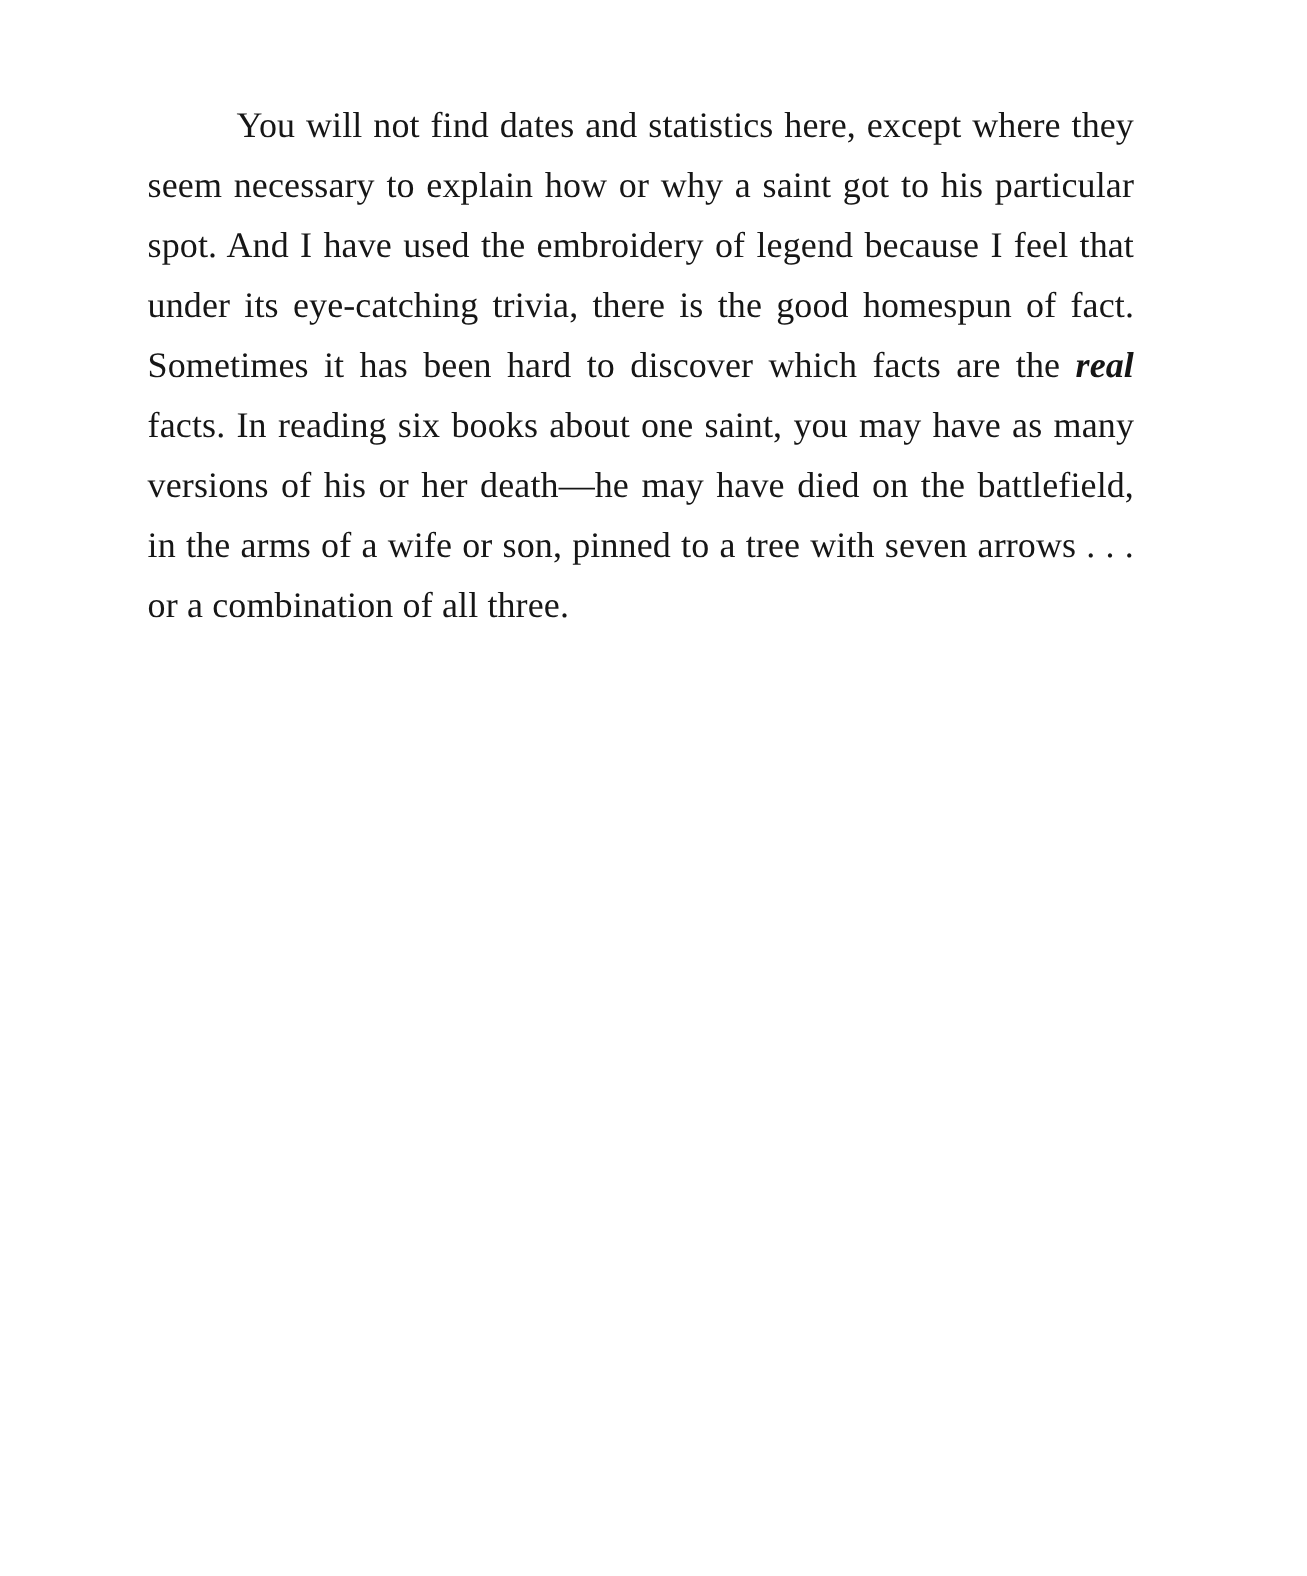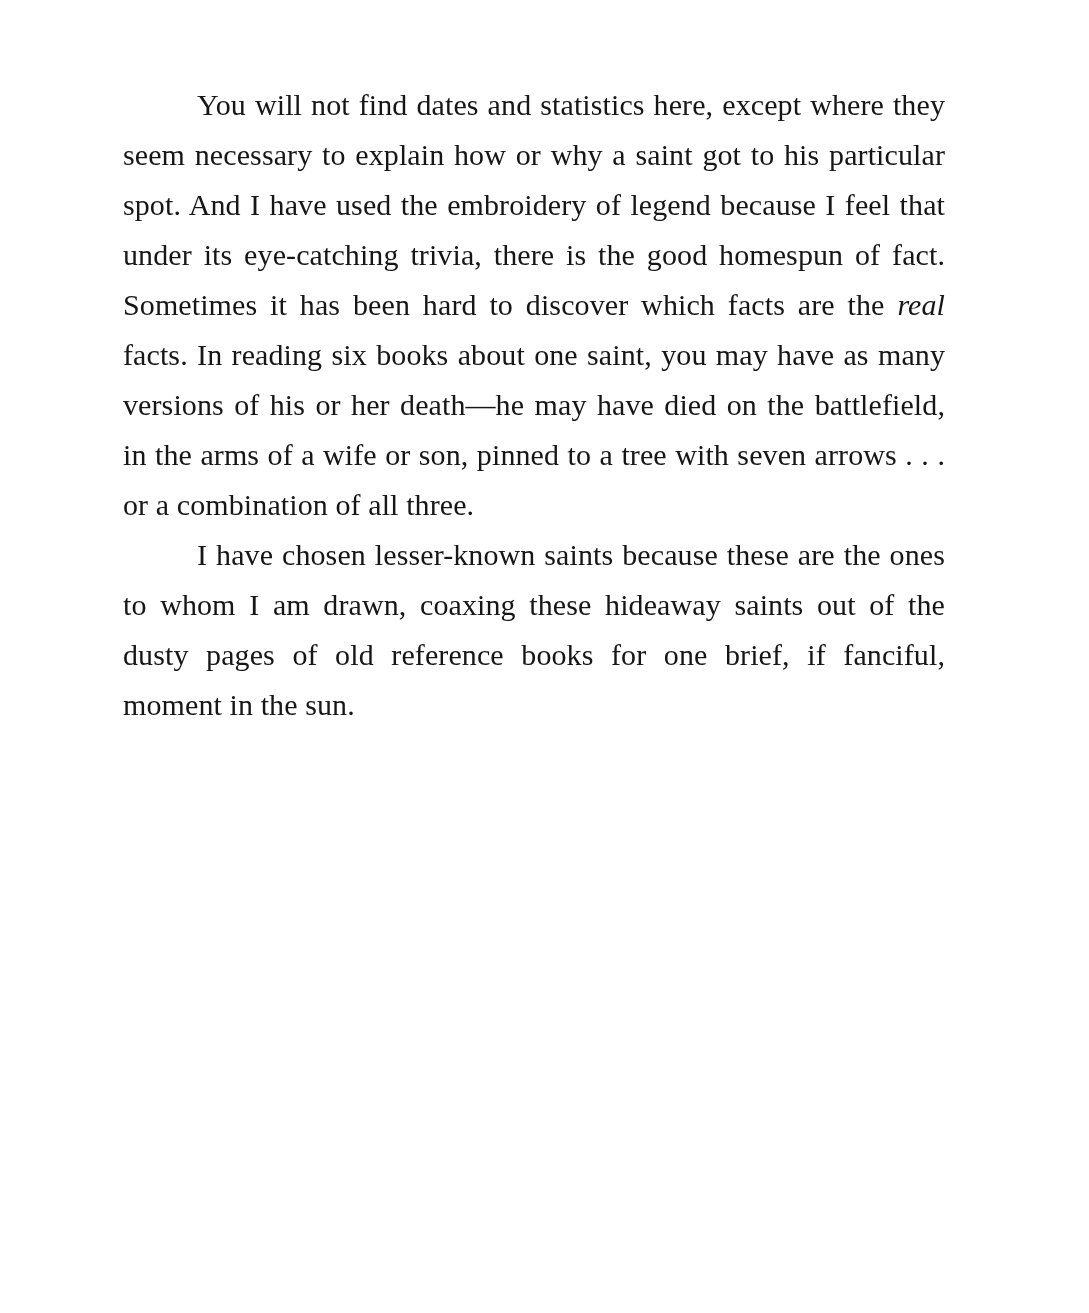--- a/index.html
+++ b/index.html
@@ -25,21 +25,21 @@
     font-size: 30px;
     line-height: 50px;
     color: #161616;
     text-align: justify;
     text-justify: inter-word;
     text-indent: 74px;
     letter-spacing: 0.1px;
   }
   .para em {
     font-style: italic;
+    font-weight: bold;
   }
 </style>
 </head>
 <body>
 
 <div class="page">
   <p class="para"><span>You will not find dates and statistics here, except where they seem necessary to explain how or why a saint got to his particular spot. And I have used the embroidery of legend because I feel that under its eye-catching trivia, there is the good homespun of fact. Sometimes it has been hard to discover which facts are the </span><em>real</em><span> facts. In reading six books about one saint, you may have as many versions of his or her death—he may have died on the battlefield, in the arms of a wife or son, pinned to a tree with seven arrows . . . or a combination of all three.</span></p>
-  <p class="para">I have chosen lesser-known saints because these are the ones to whom I am drawn, coaxing these hideaway saints out of the dusty pages of old reference books for one brief, if fanciful, moment in the sun.</p>
 </div>
 
 </body></html>

